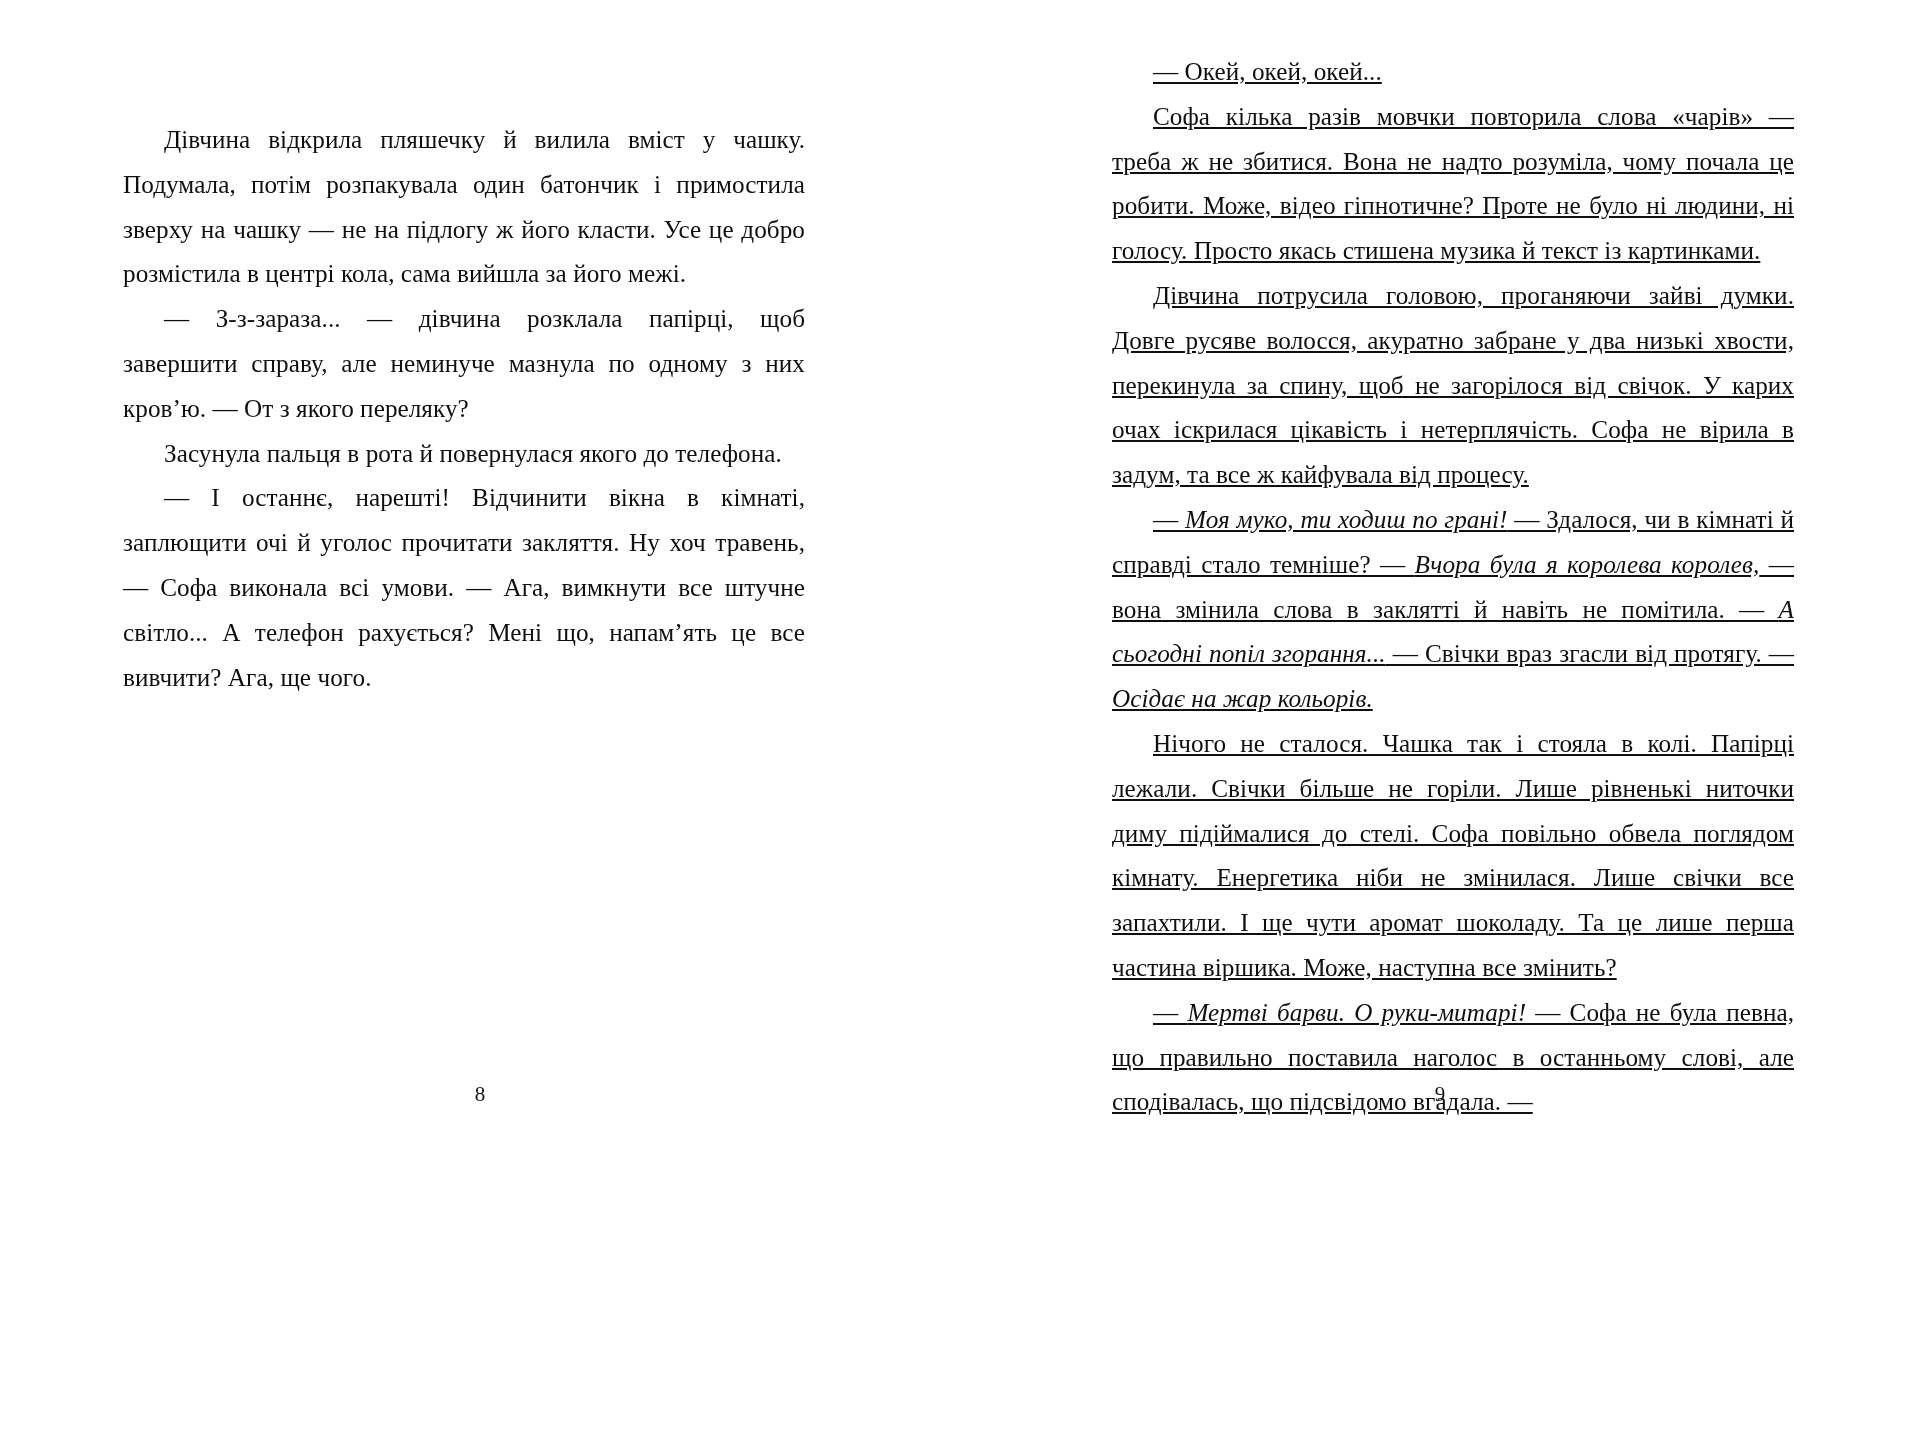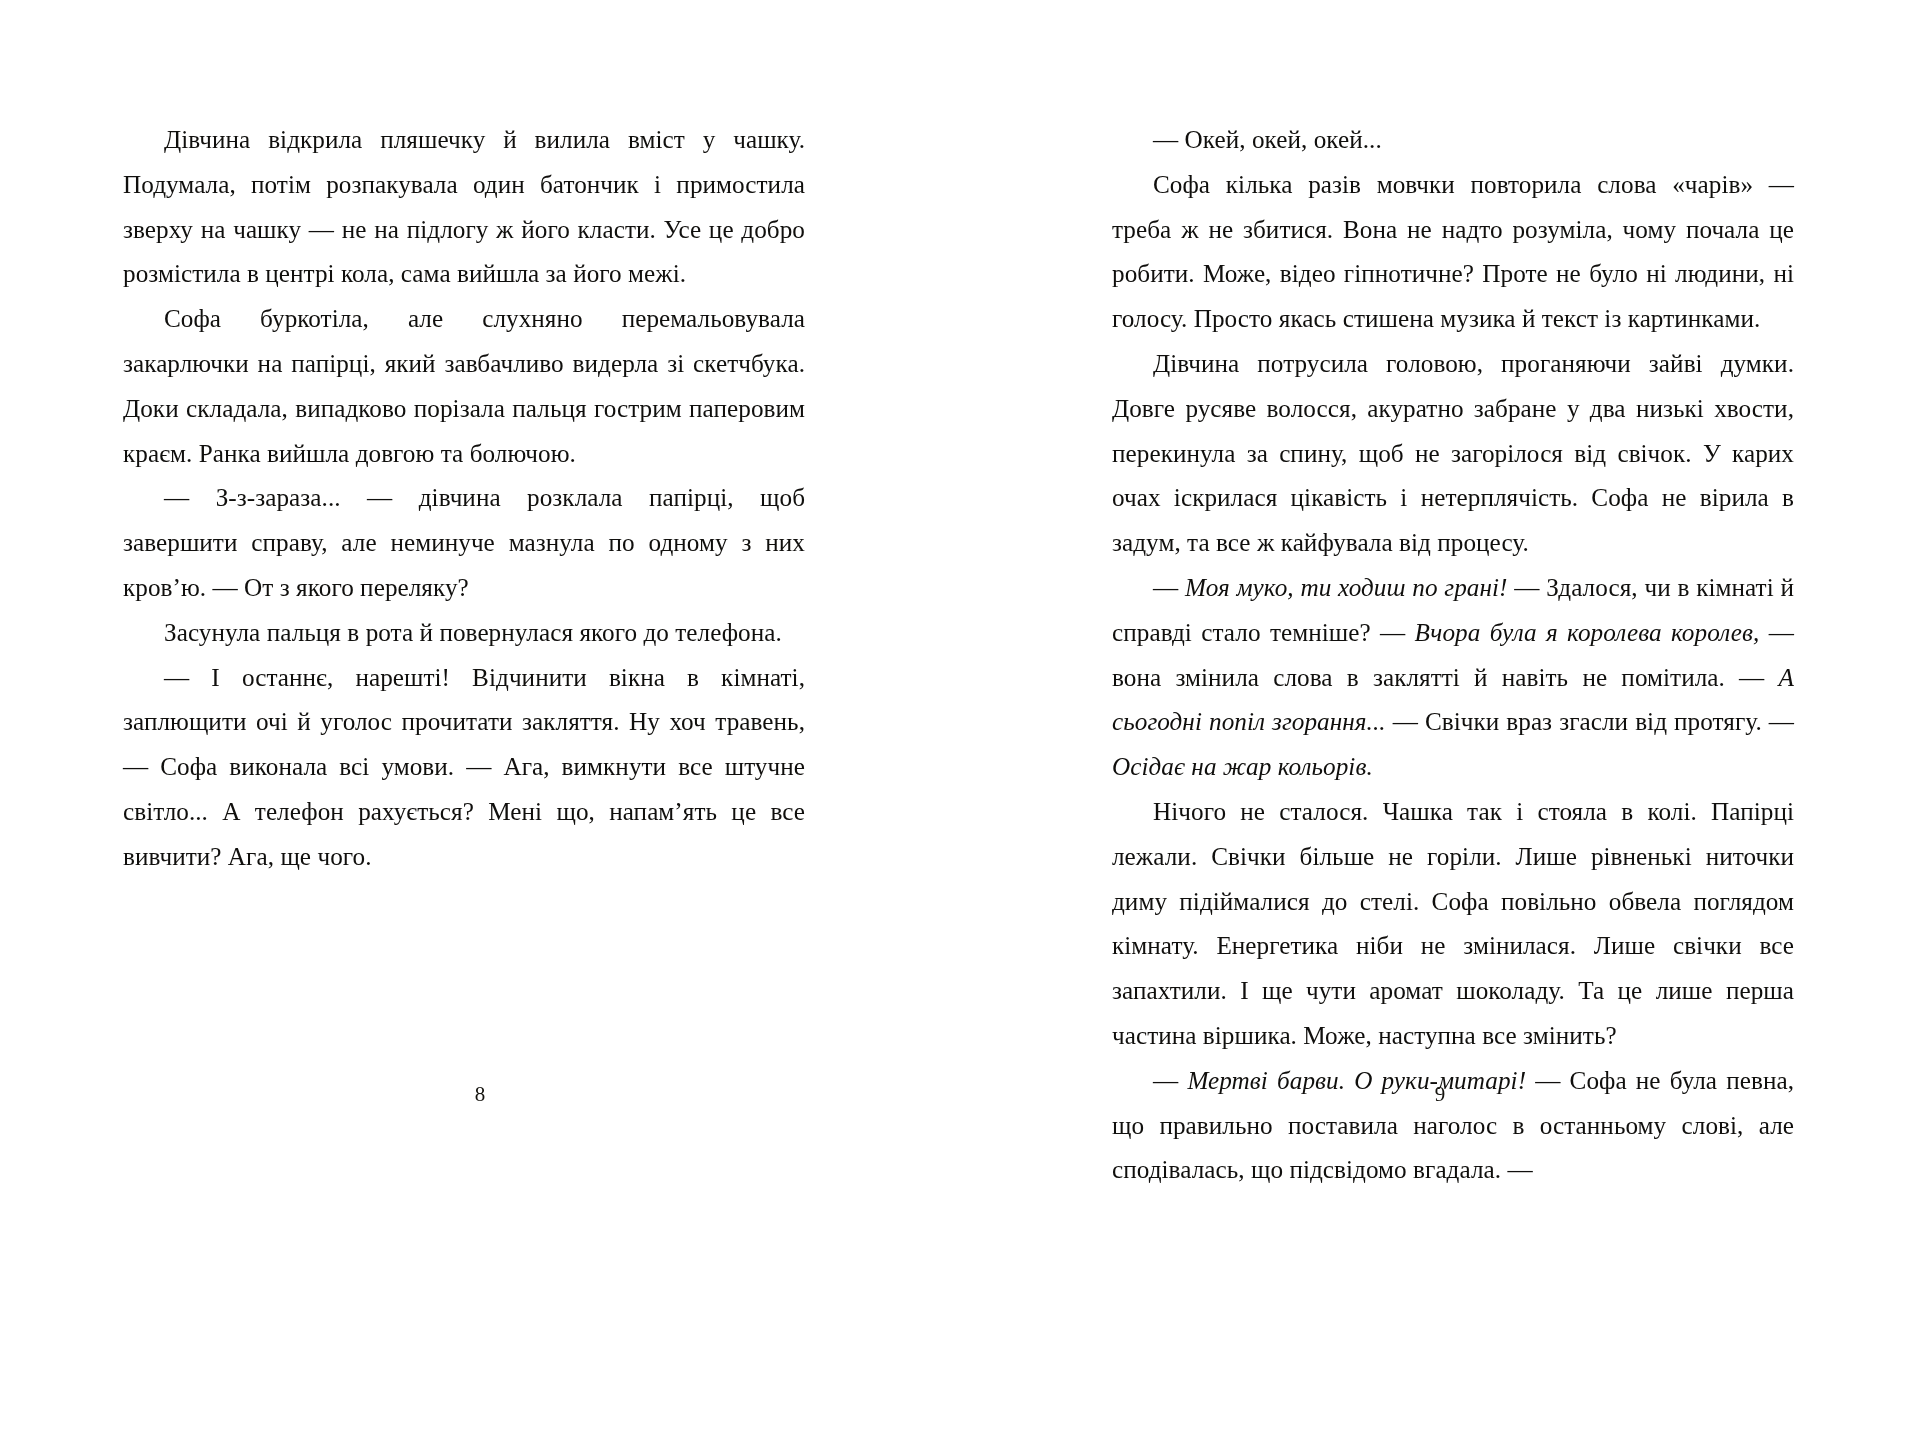--- a/index.html
+++ b/index.html
@@ -25,21 +25,21 @@
     box-sizing: border-box;
   }
   .page {
     position: relative;
     width: 960px;
     height: 1440px;
     box-sizing: border-box;
     background: #ffffff;
   }
   .page-left  { padding: 118px 155px 0 123px; }
-  .page-right { padding: 118px 126px 0 152px; }
+  .page-right { padding: 50px 126px 0 152px; text-decoration: underline; }
 
   .textblock {
     width: 100%;
     text-align: justify;
     text-justify: inter-word;
     font-size: 25.2px;
     line-height: 44.8px;
     letter-spacing: 0.05px;
     hyphens: manual;
     -webkit-hyphens: manual;
@@ -64,21 +64,20 @@
   .page-right .folio { bottom: 335px; }
 </style>
 </head>
 <body>
 
 <div class="spread">
 
   <div class="page page-left">
     <div class="textblock">
       <p>Дівчина відкрила пляшечку й вилила вміст у чашку. Подумала, потім розпакувала один батончик і примостила зверху на чашку — не на підлогу ж його класти. Усе це добро розмістила в центрі кола, сама вийшла за його межі.</p>
-      <p>Софа буркотіла, але слухняно перемальовувала закарлючки на папірці, який завбачливо видерла зі скетчбука. Доки складала, випадково порізала пальця гострим паперовим краєм. Ранка вийшла довгою та болючою.</p>
       <p>— З-з-зараза... — дівчина розклала папірці, щоб завершити справу, але неминуче мазнула по одному з них кров’ю. — От з якого переляку?</p>
       <p>Засунула пальця в рота й повернулася якого до телефона.</p>
       <p>— І останнє, нарешті! Відчинити вікна в кімнаті, заплющити очі й уголос прочитати закляття. Ну хоч травень, — Софа виконала всі умови. — Ага, вимкнути все штучне світло... А телефон рахується? Мені що, напам’ять це все вивчити? Ага, ще чого.</p>
     </div>
     <div class="folio">8</div>
   </div>
 
   <div class="page page-right">
     <div class="textblock">
       <p>— Окей, окей, окей...</p>

